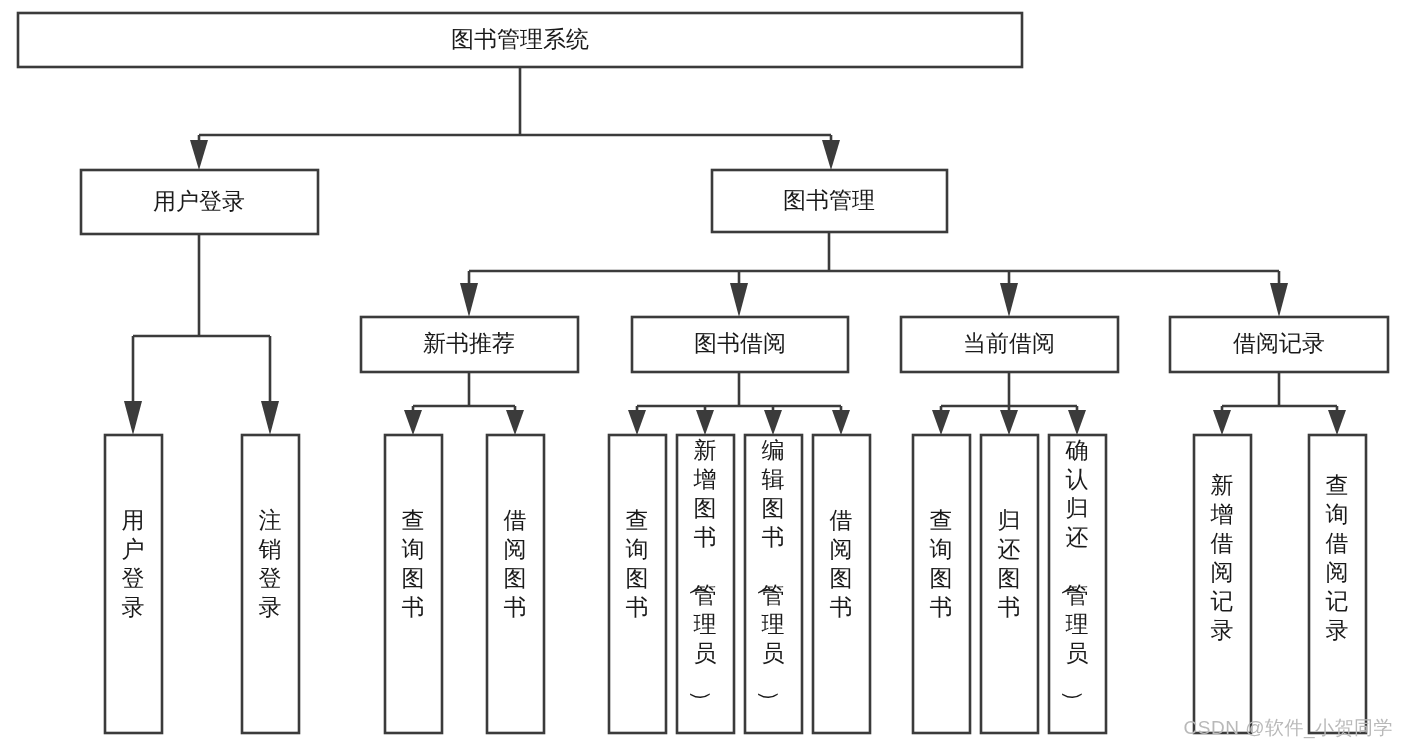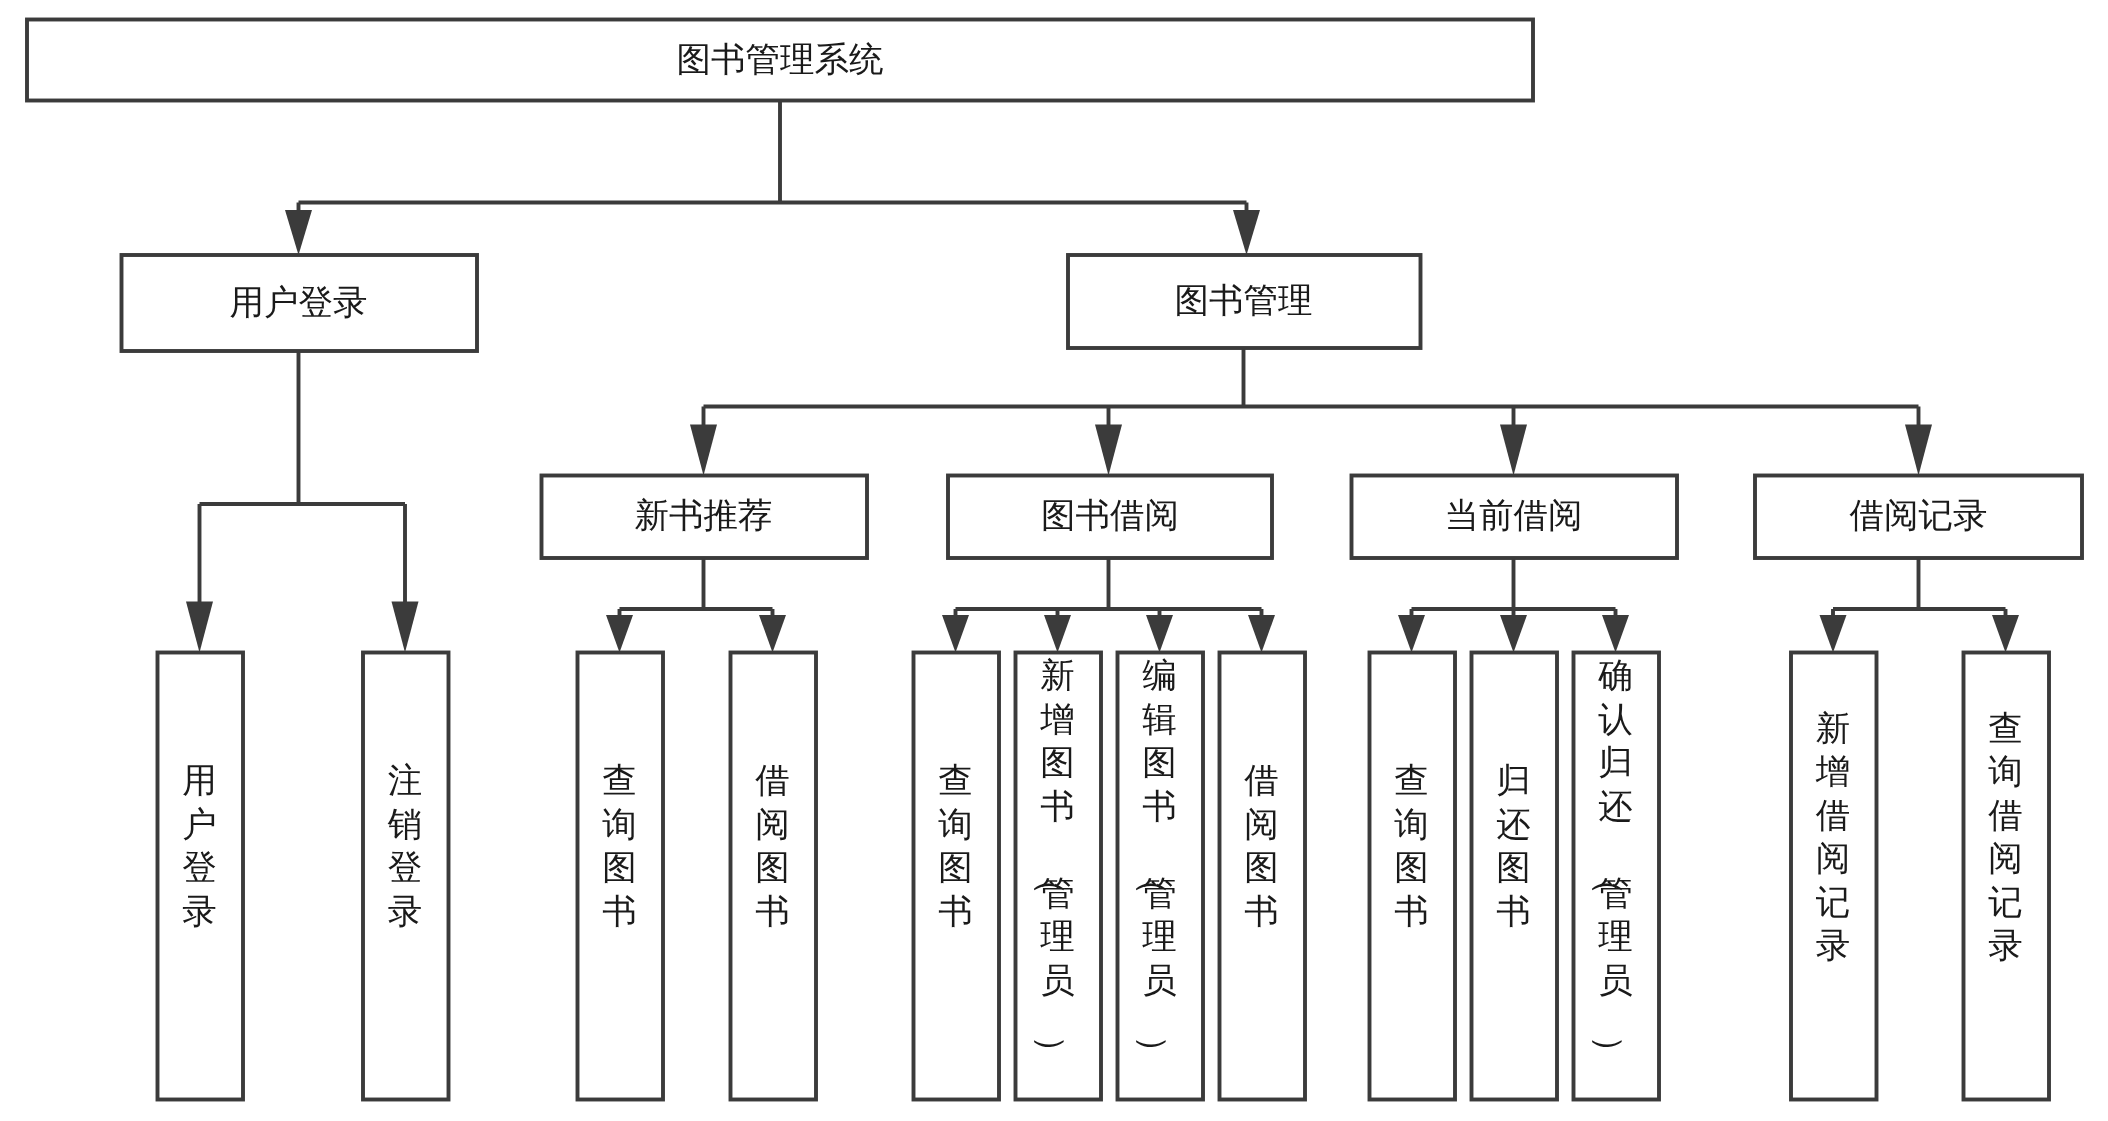--- a/index.html
+++ b/index.html
@@ -242,14 +242,15 @@
       <text class="node-label-vertical" x="1222" y="493"><tspan x="1222" y="493">新</tspan><tspan x="1222" y="522">增</tspan><tspan x="1222" y="551">借</tspan><tspan x="1222" y="580">阅</tspan><tspan x="1222" y="609">记</tspan><tspan x="1222" y="638">录</tspan></text>
     </g>
 
     <g>
       <rect class="node-box" x="1309" y="435" width="57" height="298"></rect>
       <text class="node-label-vertical" x="1337" y="493"><tspan x="1337" y="493">查</tspan><tspan x="1337" y="522">询</tspan><tspan x="1337" y="551">借</tspan><tspan x="1337" y="580">阅</tspan><tspan x="1337" y="609">记</tspan><tspan x="1337" y="638">录</tspan></text>
     </g>
 
   </svg>
 
+  <div class="watermark">CSDN @软件_小贺同学</div>
 
 </div>
 
 </body></html>

